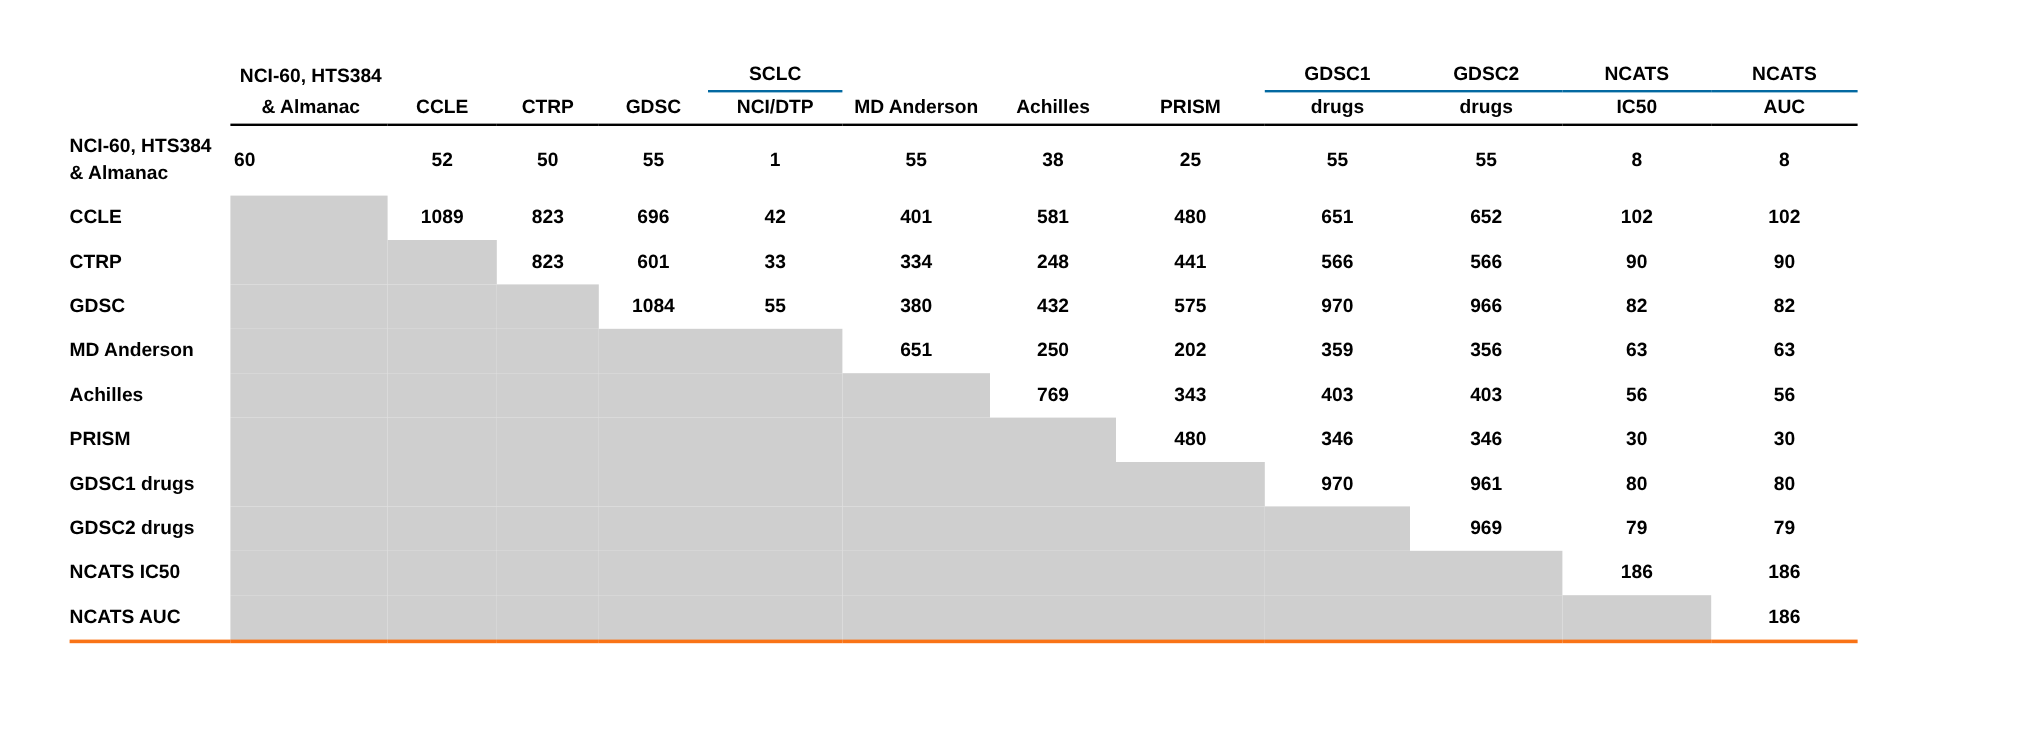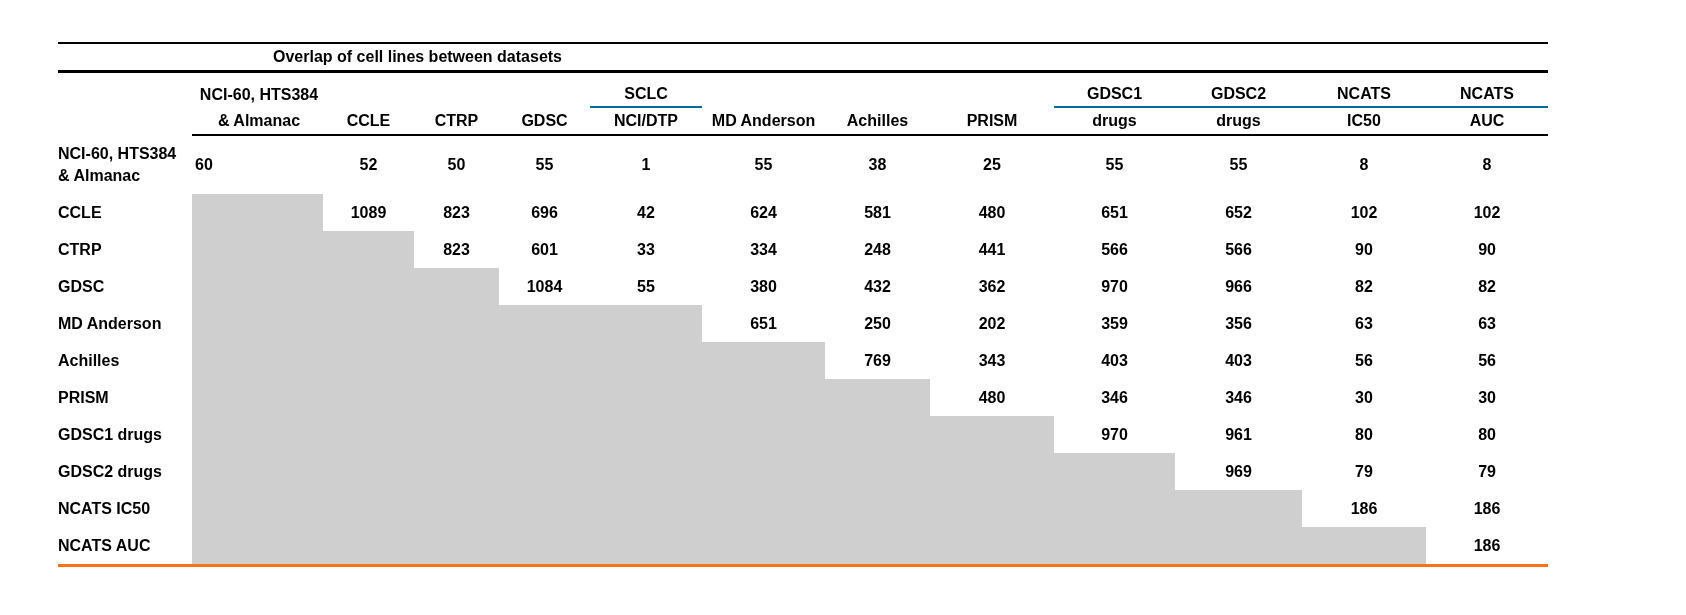--- a/index.html
+++ b/index.html
@@ -91,25 +91,20 @@
         <col style="width: 112px;">
         <col style="width: 123px;">
         <col style="width: 105px;">
         <col style="width: 124px;">
         <col style="width: 121px;">
         <col style="width: 127px;">
         <col style="width: 124px;">
         <col style="width: 122px;">
       </colgroup>
     <thead>
-      <tr class="title-row">
-        <td colspan="13">
-          <span class="title">Overlap of cell lines between datasets</span>
-        </td>
-      </tr>
       <tr class="header-top">
           <td class="label-col"></td>
           <td class=" align-left">NCI-60, HTS384</td>
           <td></td>
           <td></td>
           <td></td>
           <td class="group-rule">SCLC</td>
           <td></td>
           <td></td>
           <td></td>
@@ -151,21 +146,21 @@
           <td>8</td>
           <td>8</td>
         </tr>
         <tr>
           <td class="label-col">CCLE</td>
           <td class="shaded align-left"></td>
           <td>1089</td>
           <td>823</td>
           <td>696</td>
           <td>42</td>
-          <td>624</td>
+          <td>401</td>
           <td>581</td>
           <td>480</td>
           <td>651</td>
           <td>652</td>
           <td>102</td>
           <td>102</td>
         </tr>
         <tr>
           <td class="label-col">CTRP</td>
           <td class="shaded align-left"></td>
@@ -183,21 +178,21 @@
         </tr>
         <tr>
           <td class="label-col">GDSC</td>
           <td class="shaded align-left"></td>
           <td class="shaded"></td>
           <td class="shaded"></td>
           <td>1084</td>
           <td>55</td>
           <td>380</td>
           <td>432</td>
-          <td>362</td>
+          <td>575</td>
           <td>970</td>
           <td>966</td>
           <td>82</td>
           <td>82</td>
         </tr>
         <tr>
           <td class="label-col">MD Anderson</td>
           <td class="shaded align-left"></td>
           <td class="shaded"></td>
           <td class="shaded"></td>

